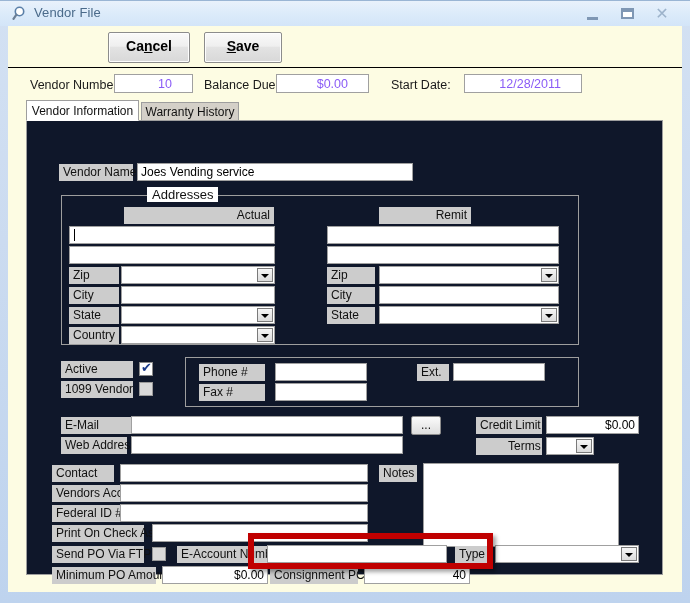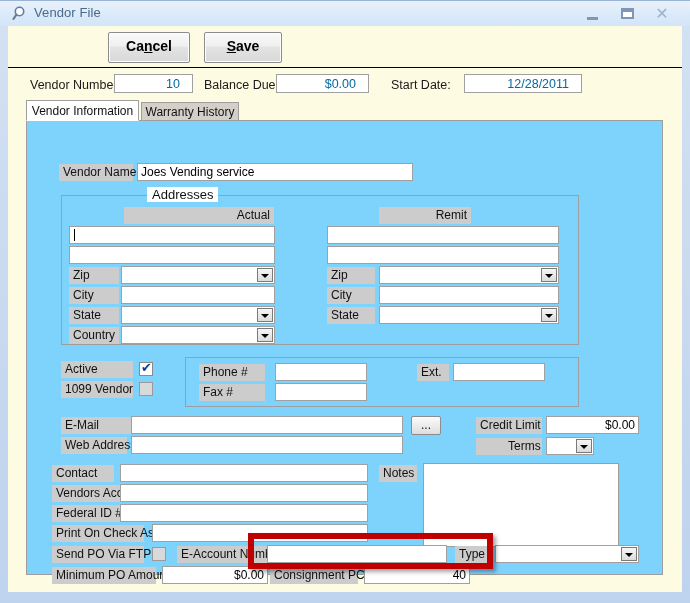--- a/index.html
+++ b/index.html
@@ -78,22 +78,22 @@
   }
 
   
   #headerrow { position:absolute; left:0; top:46px; width:674px; height:28px; }
   .hlabel {
     position:absolute; font-size:12.5px; color:#1a1a1a; top:6px; white-space:nowrap;
   }
   .hfield {
     position:absolute; top:2px; height:19px;
     border:1px solid #a0a0a0; background:#ffffff;
-    font-size:12.5px; color:#0369a1; text-align:right;
-    padding: 1px 12px 0 2px; box-sizing:border-box; line-height:17px;
+    font-size:12.5px; color:#8b5cf6; text-align:right;
+    padding: 1px 20px 0 2px; box-sizing:border-box; line-height:17px;
   }
   #lbl-vendor-number { left:22px; }
   #fld-vendor-number { left:106px; width:79px; }
   #lbl-balance-due   { left:196px; }
   #fld-balance-due   { left:268px; width:93px; }
   #lbl-start-date    { left:383px; }
   #fld-start-date    { left:456px; width:118px; }
 
   
   #tabs { position:absolute; left:18px; top:74px; width:650px; height:21px; }
@@ -113,21 +113,21 @@
     top:2px; height:19px; line-height:18px;
     z-index:1;
   }
   #tab-vendor-info { left:0;   width:113px; }
   #tab-warranty    { left:115px; width:98px; }
 
   
   #panel {
     position:absolute; left:18px; top:94px;
     width:637px; height:455px;
-    background:#7dd3fc; border:1px solid #9e9e9e;
+    background:#0f172a; border:1px solid #9e9e9e;
     box-sizing:border-box;
   }
 
   
   .lbl {
     position:absolute; background:#cccccc; color:#111;
     font-size:12px; line-height:17px; height:17px;
     padding:0 4px; box-sizing:border-box; white-space:nowrap;
   }
   .lbl.center { text-align:right; }

